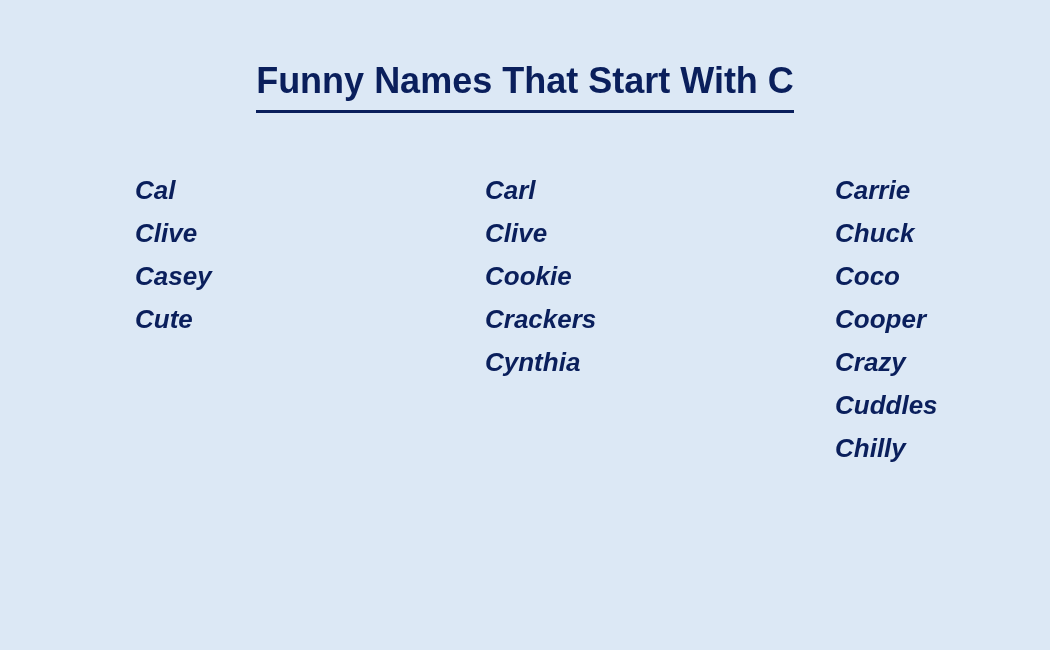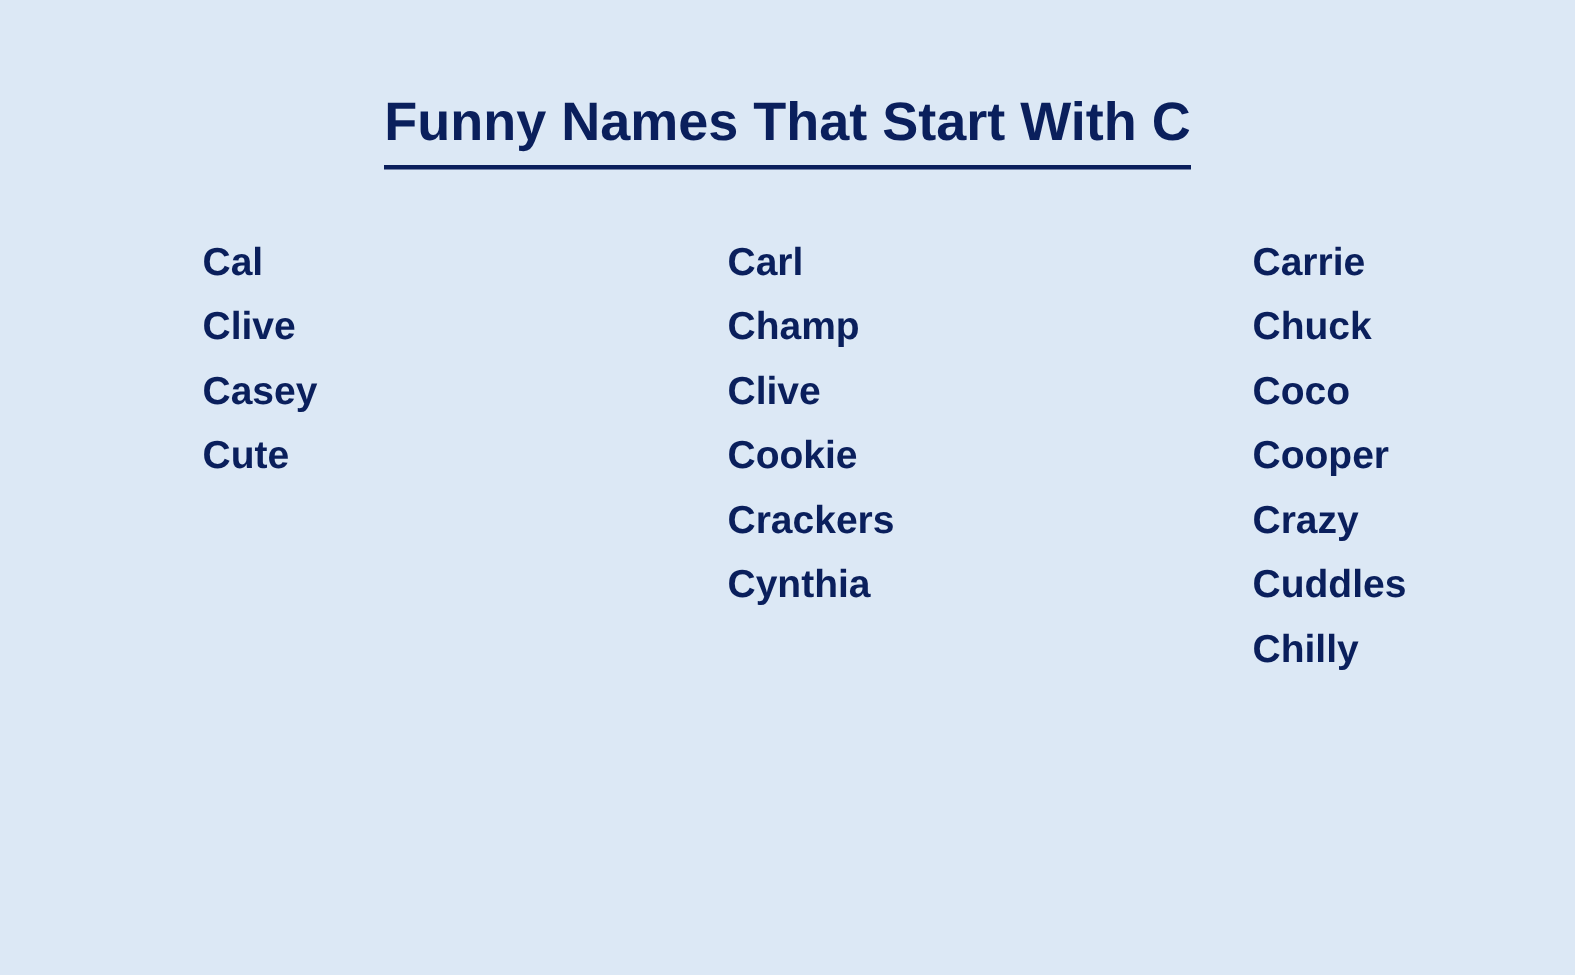--- a/index.html
+++ b/index.html
@@ -14,21 +14,21 @@
       background-color: #dce8f5;
       font-family: Arial, sans-serif;
       display: flex;
       flex-direction: column;
       align-items: center;
       padding-top: 60px;
     }
 
     .title-section {
       text-align: center;
-      margin-bottom: 40px;
+      margin-bottom: 56px;
     }
 
     .page-title {
       font-size: 36px;
       font-weight: 900;
       color: #0a1f5c;
       padding-bottom: 8px;
       border-bottom: 3px solid #0a1f5c;
       display: inline-block;
     }
@@ -40,41 +40,41 @@
       width: 100%;
       max-width: 900px;
       padding-left: 60px;
     }
 
     .name-item {
       font-size: 26px;
       font-weight: 800;
       color: #0a1f5c;
       padding: 6px 0;
+      font-style: italic;
     }
   </style>
 </head>
 <body>
 
 <div class="title-section">
   <h1 class="page-title">Funny Names That Start With C</h1>
 </div>
 
 <div class="names-grid">
 
   <div class="column" id="col1-container">
       <div class="name-item">Cal</div>
       <div class="name-item">Clive</div>
       <div class="name-item">Casey</div>
       <div class="name-item">Cute</div>
     </div>
 
   <div class="column" id="col2-container">
       <div class="name-item">Carl</div>
-      <div class="name-item">Champ</div>
       <div class="name-item">Clive</div>
       <div class="name-item">Cookie</div>
       <div class="name-item">Crackers</div>
       <div class="name-item">Cynthia</div>
     </div>
 
   <div class="column" id="col3-container">
       <div class="name-item">Carrie</div>
       <div class="name-item">Chuck</div>
       <div class="name-item">Coco</div>

